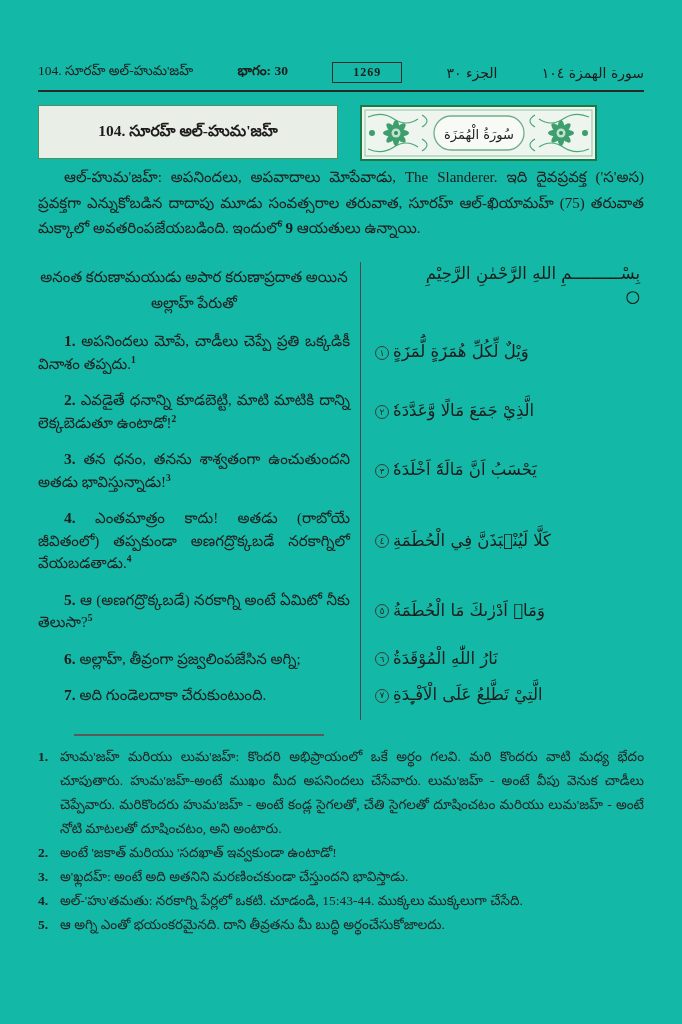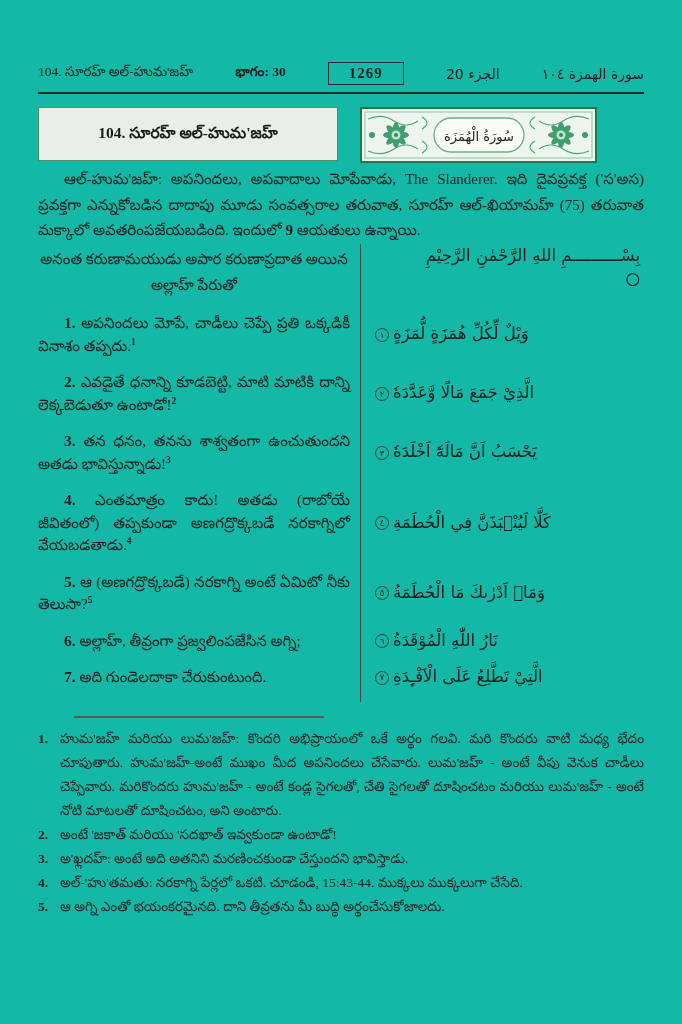--- a/index.html
+++ b/index.html
@@ -11,21 +11,21 @@
   }
   .inner { padding:62px 38px 0 38px; }
 
   
   .running-header { display:flex; align-items:center; justify-content:space-between; }
   .rh-item { font-size:13.5px; white-space:nowrap; }
   .rh-telugu { font-size:13.5px; }
   .rh-part { font-weight:bold; }
   .page-num-box {
     border:1.2px solid #2c2c2c; padding:2px 20px; font-weight:bold;
-    font-size:15px; letter-spacing:1px;
+    font-size:12px; letter-spacing:1px;
   }
   .rh-arabic { font-family:"DejaVu Sans",sans-serif; font-size:14px; direction:rtl; }
   .header-rule { border-bottom:2px solid #2a2a2a; margin-top:7px; }
 
   
   .title-row { display:flex; margin-top:13px; gap:22px; align-items:stretch; }
   .title-box {
     flex:0 0 300px; height:54px; background:#e9efe7; border:1.5px solid #4e8f63;
     display:flex; align-items:center; justify-content:center;
     font-size:15.5px; font-weight:bold;
@@ -34,21 +34,21 @@
   .banner svg { display:block; }
 
   
   .intro {
     font-size:15px; line-height:1.7; text-align:justify;
     text-indent:26px;
   }
   .intro b { font-weight:bold; }
 
   
-  .verses { display:grid; grid-template-columns:322px 1fr; margin-top:0; }
+  .verses { display:grid; grid-template-columns:322px 1fr; margin-top:20px; }
   .t-cell { padding:0 10px 13px 0; font-size:15px; line-height:1.5; text-align:justify; }
   .t-cell.bismillah-t { text-align:center; line-height:1.75; padding-top:2px; font-size:15px; }
   .t-indent { text-indent:26px; }
   .v-num { font-weight:bold; font-size:15.5px; }
   .fn-ref { font-size:9.5px; vertical-align:super; font-weight:bold; line-height:0; }
   .a-cell {
     border-left:1.2px solid #4a4a4a; padding:0 4px 13px 14px;
     display:flex; align-items:center; justify-content:flex-end;
     direction:rtl; font-family:"DejaVu Sans",sans-serif;
   }
@@ -70,21 +70,21 @@
 </head>
 <body>
 
 <div class="page">
   <div class="inner">
 
     <div class="running-header">
       <span class="rh-item rh-telugu">104. సూరహ్ అల్-హుమ'జహ్</span>
       <span class="rh-item rh-part">భాగం: 30</span>
       <span class="rh-item page-num-box">1269</span>
-      <span class="rh-item rh-arabic">الجزء 20</span>
+      <span class="rh-item rh-arabic">الجزء ٣٠</span>
       <span class="rh-item rh-arabic">سورة الهمزة ١٠٤</span>
     </div>
     <div class="header-rule"></div>
 
     <div class="title-row">
       <div class="title-box">104. సూరహ్ అల్-హుమ'జహ్</div>
       <div class="banner">
         <svg width="237" height="56" viewBox="0 0 237 56">
           <rect x="1" y="1" width="235" height="54" fill="#eef5ee" stroke="#1c7a45" stroke-width="2"></rect>
           <rect x="5" y="5" width="227" height="46" fill="none" stroke="#8cc3a3" stroke-width="1"></rect>

